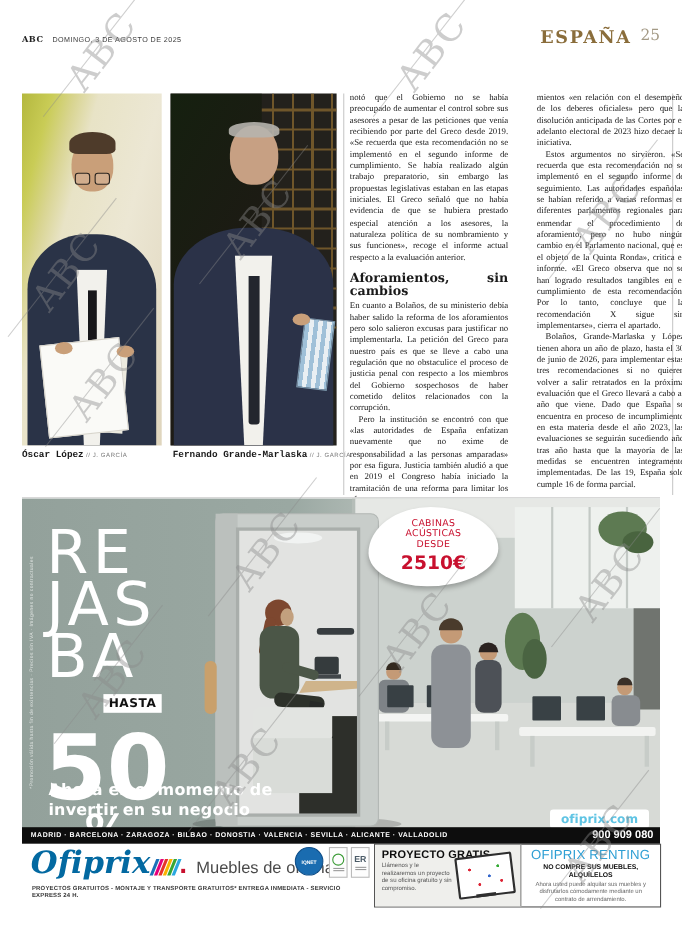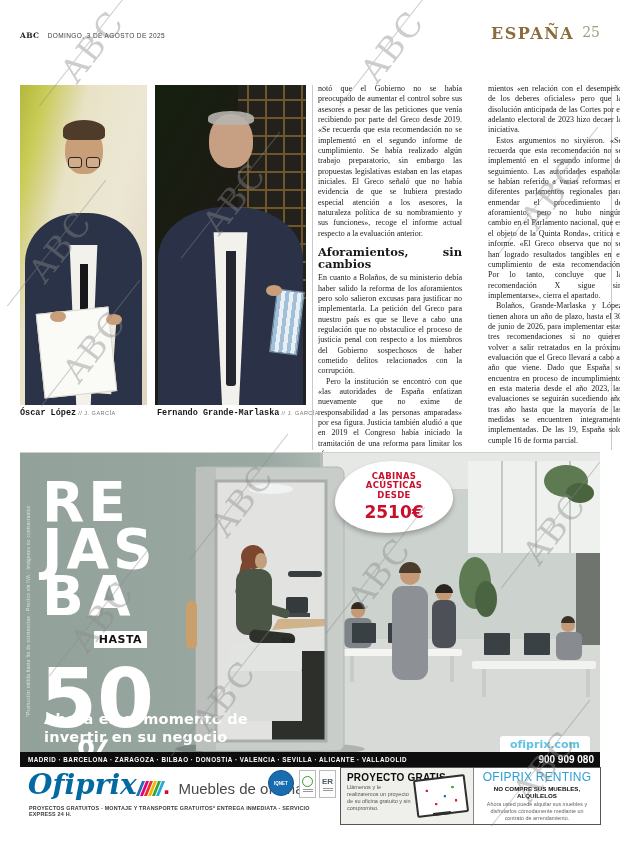--- a/index.html
+++ b/index.html
@@ -66,26 +66,26 @@
   .col p{margin:0;}
   .indent{text-indent:8px;}
   .subhead{font-family:"DejaVu Serif",serif;font-weight:bold;font-size:11.5px;margin:7px 0 3px 0;line-height:12px;}
 
   
   .ad{position:absolute;left:20px;top:452px;width:580px;height:300px;overflow:hidden;border-top:1px solid #cfcfcf;}
   .ad svg{position:absolute;left:0;top:0;}
   .fineprint{position:absolute;left:6px;top:34px;height:230px;writing-mode:vertical-rl;transform:rotate(180deg);
      font-family:"Liberation Sans",sans-serif;font-size:4.5px;color:#eef1ef;opacity:.8;letter-spacing:.4px;}
   .rebajas{position:absolute;left:22px;top:26px;z-index:5;color:#fff;
-     font-family:"DejaVu Sans","Liberation Sans",sans-serif;font-weight:bold;font-size:55px;line-height:47px;letter-spacing:4px;}
+     font-family:"DejaVu Sans","Liberation Sans",sans-serif;font-weight:normal;font-size:55px;line-height:47px;letter-spacing:4px;}
   .badge{position:absolute;left:315px;top:8px;width:118px;height:72px;background:#fff;z-index:6;
      border-radius:48% 52% 55% 45%/58% 52% 48% 42%;box-shadow:0 3px 5px rgba(0,0,0,.25);
      display:flex;flex-direction:column;align-items:center;justify-content:center;
      font-family:"DejaVu Sans",sans-serif;color:#c8102e;text-align:center;}
-  .badge-small{font-size:8.5px;font-weight:bold;line-height:9.5px;letter-spacing:.3px;text-align:right;}
+  .badge-small{font-size:8.5px;font-weight:normal;line-height:9.5px;letter-spacing:.3px;text-align:right;}
   .badge-price{font-size:17px;font-weight:bold;margin-top:2px;}
   .fifty{position:absolute;left:20px;top:178px;z-index:5;display:flex;align-items:center;color:#fff;
      font-family:"DejaVu Sans",sans-serif;flex-direction:column;}
   .hasta{align-self:flex-end;margin-bottom:16px;margin-right:7px;background:#fff;color:#111;
      font-size:11px;font-weight:bold;padding:2px 5px;letter-spacing:.5px;}
   .fifty-num{font-size:82px;font-weight:bold;line-height:70px;}
   .fifty-pct{font-size:40px;font-weight:bold;line-height:40px;margin-top:2px;}
   .tagline{position:absolute;left:24px;top:257px;z-index:5;color:#fff;font-family:"DejaVu Sans",sans-serif;
      font-weight:bold;font-size:14.5px;line-height:18px;letter-spacing:.2px;}
   .weburl{position:absolute;right:10px;top:283px;z-index:5;background:#fff;border-radius:3px;

